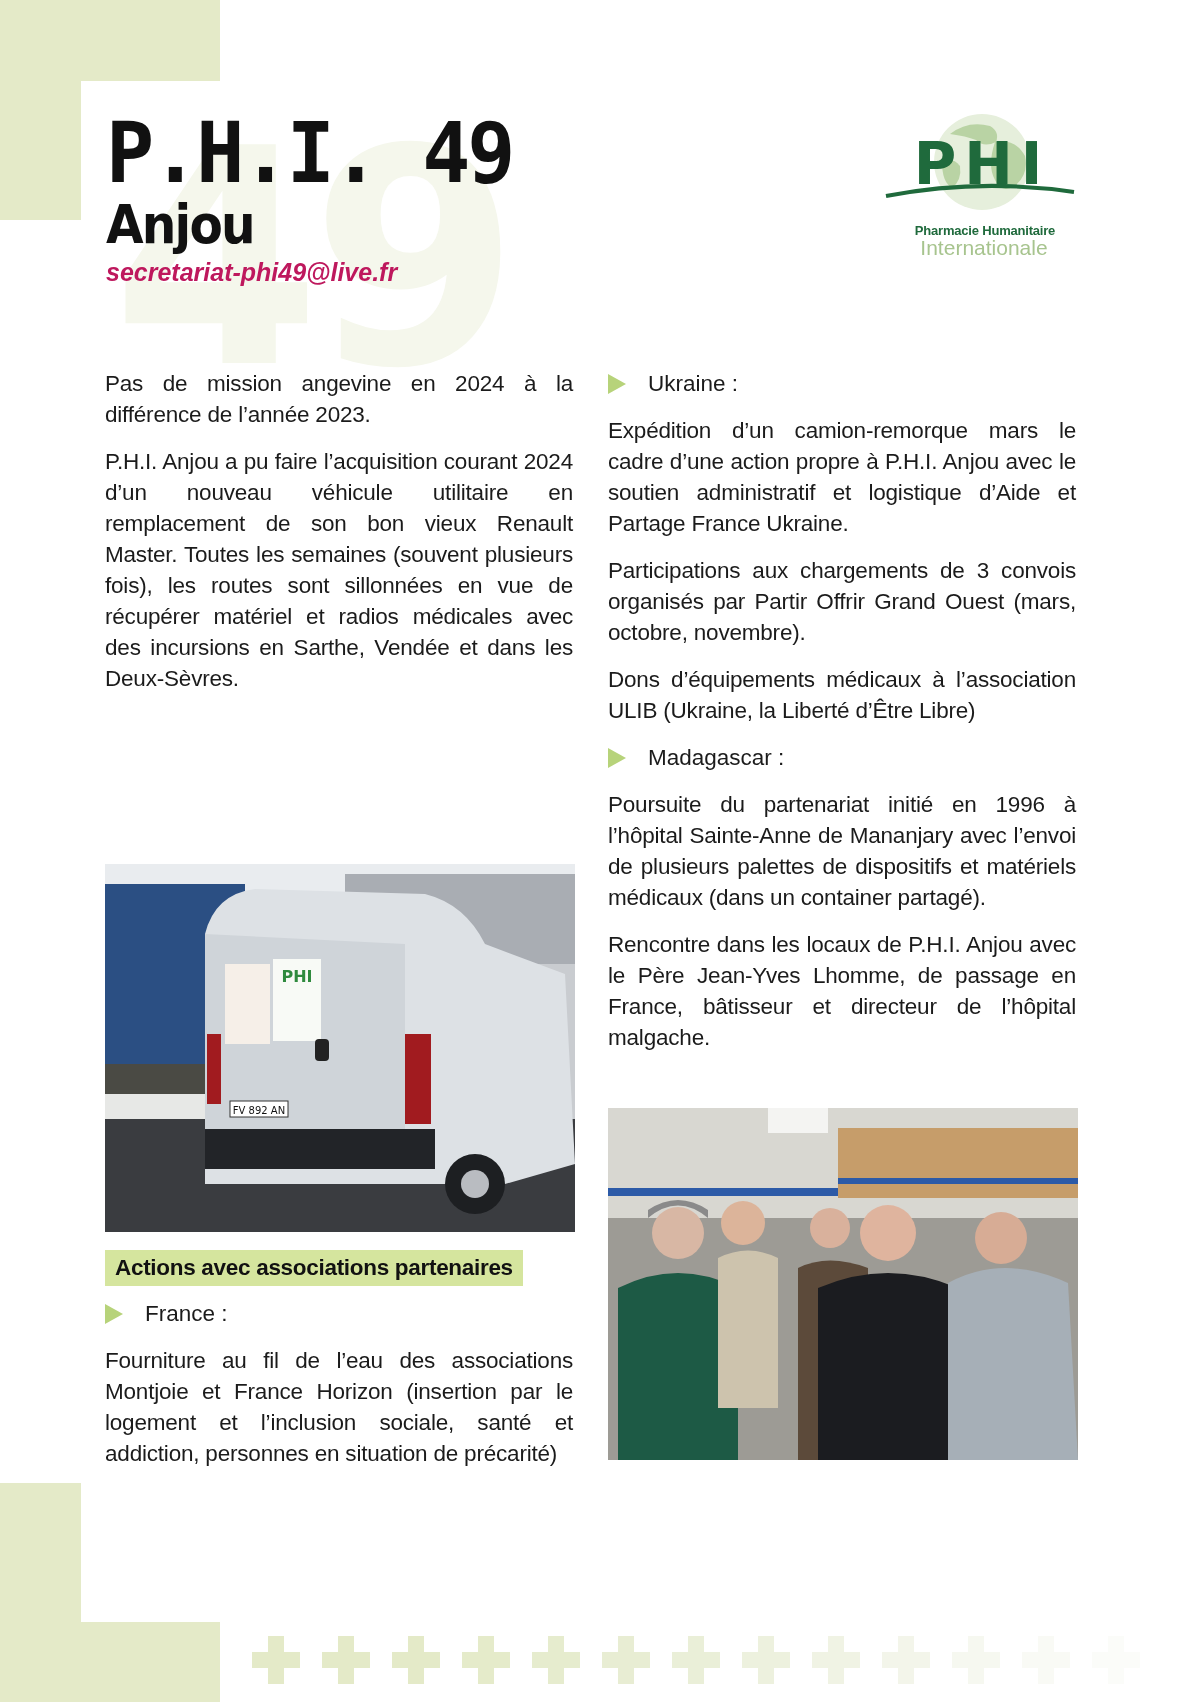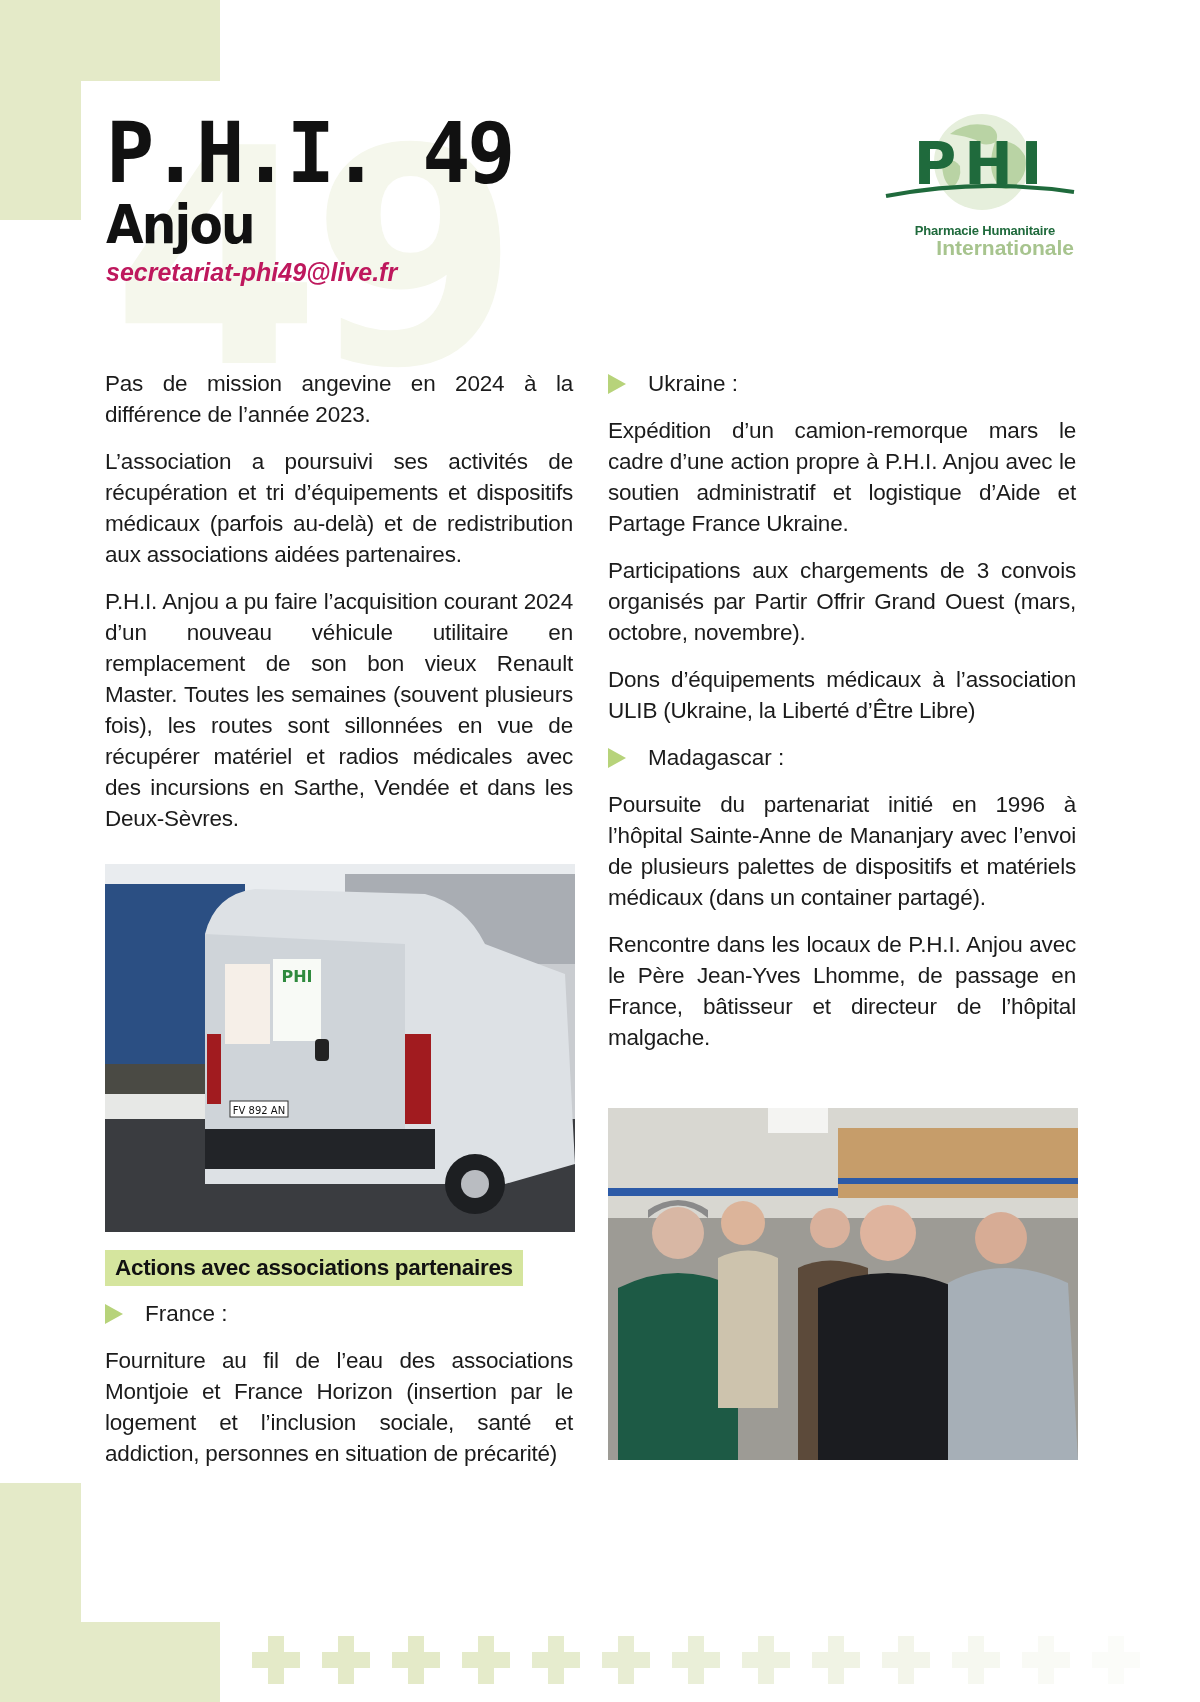--- a/index.html
+++ b/index.html
@@ -38,22 +38,22 @@
       text-decoration: none;
     }
 
     .logo { position: absolute; left: 880px; top: 112px; width: 200px; height: 150px; z-index: 2; }
     .logo svg { position: absolute; left: 0; top: 0; }
     .logo-line1 {
       position: absolute; left: 20px; top: 111px; width: 170px; text-align: center;
       font-size: 13px; font-weight: bold; color: #1f6a3c; letter-spacing: -0.2px;
     }
     .logo-line2 {
-      position: absolute; left: 14px; top: 124px; width: 180px; text-align: right;
-      font-size: 21px; font-weight: bold; color: #a7c48e; letter-spacing: 0px;
+      position: absolute; left: 14px; top: 124px; width: 180px; text-align: center;
+      font-size: 21px; font-weight: normal; color: #a7c48e; letter-spacing: 0px;
     }
 
     .col { position: absolute; z-index: 2; width: 468px; }
     .col-left { left: 105px; top: 368px; }
     .col-right { left: 608px; top: 368px; }
     p.body {
       margin: 0 0 16px 0; font-size: 22.5px; line-height: 31px;
       text-align: justify; color: #1b1b1b; letter-spacing: -0.2px;
     }
     .bullet {
@@ -104,21 +104,20 @@
     <path d="M62 50 q10 -6 18 4 q2 14 -8 22 q-10 -6 -10 -26z" fill="#b9d3a4"></path>
     <text x="102" y="72" text-anchor="middle" font-family="DejaVu Sans, sans-serif" font-weight="bold" font-size="58" fill="#1f6a3c" letter-spacing="8">PHI</text>
     <path d="M6 84 Q100 66 194 80" stroke="#1f6a3c" stroke-width="4" fill="none"></path>
   </svg>
   <div class="logo-line1">Pharmacie Humanitaire</div>
   <div class="logo-line2">Internationale</div>
 </div>
 
 <div class="col col-left">
   <p class="body">Pas de mission angevine en 2024 à la différence de l’année 2023.</p>
-  <p class="body">L’association a poursuivi ses activités de récupération et tri d’équipements et dispositifs médicaux (parfois au-delà) et de redistribution aux associations aidées partenaires.</p>
   <p class="body">P.H.I. Anjou a pu faire l’acquisition courant 2024 d’un nouveau véhicule utilitaire en remplacement de son bon vieux Renault Master. Toutes les semaines (souvent plusieurs fois), les routes sont sillonnées en vue de récupérer matériel et radios médicales avec des incursions en Sarthe, Vendée et dans les Deux-Sèvres.</p>
 </div>
 
 <div class="photo photo-van">
   <svg width="470" height="368" viewBox="0 0 470 368">
     <rect x="0" y="0" width="470" height="368" fill="#c9ccd0"></rect>
     <rect x="0" y="0" width="470" height="60" fill="#e9ecef"></rect>
     <rect x="240" y="10" width="230" height="90" fill="#a9adb3"></rect>
     <rect x="0" y="20" width="140" height="190" fill="#2b4f83"></rect>
     <rect x="0" y="200" width="150" height="30" fill="#4a4a44"></rect>

